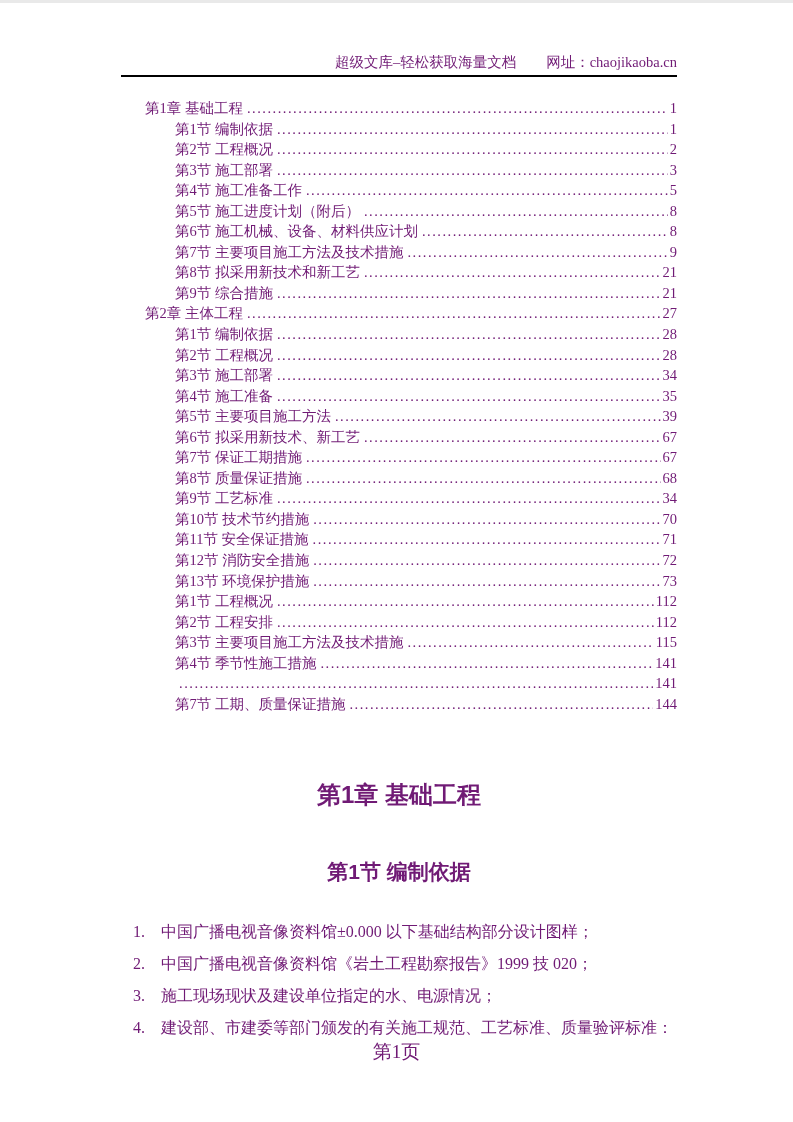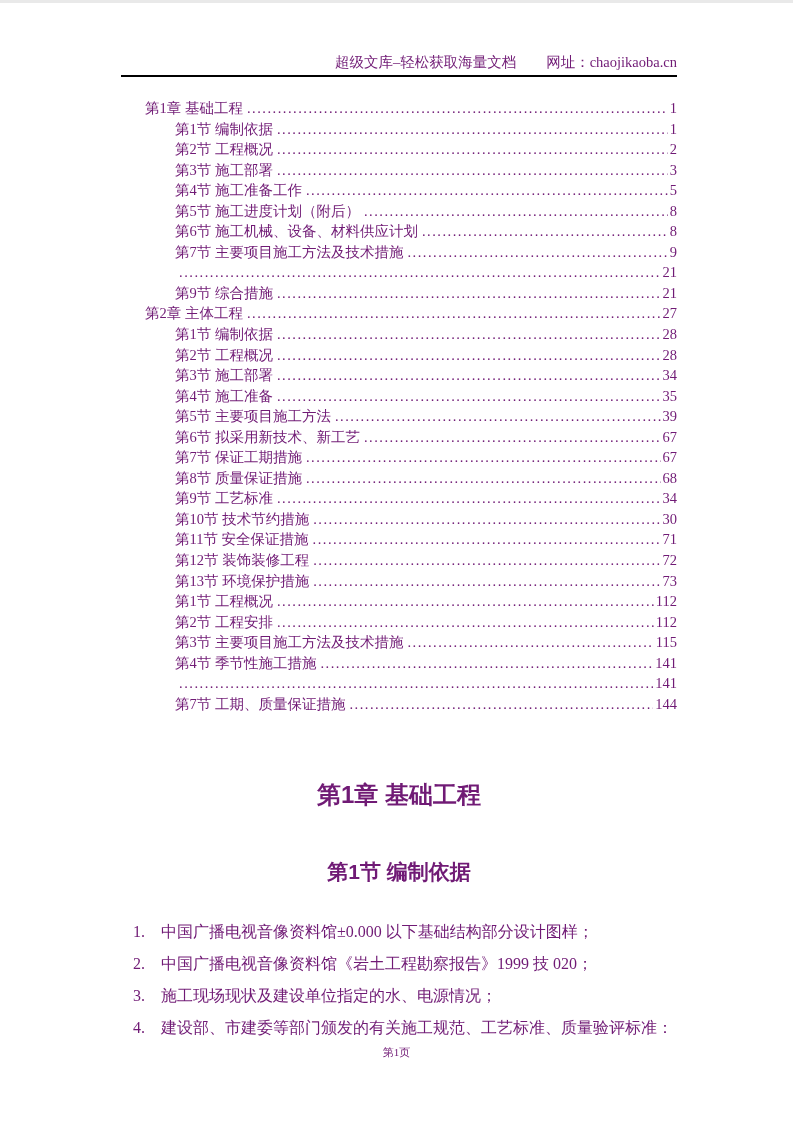--- a/index.html
+++ b/index.html
@@ -55,21 +55,21 @@
   .chapter-heading{top:778px;font-size:24px;line-height:27px;}
   .section-heading{top:857px;font-size:21px;line-height:24px;}
   
   .ref-list{position:absolute;left:121px;width:556px;top:913px;}
   .list-row{display:flex;line-height:32px;font-size:16px;}
   .list-num{flex:0 0 40px;padding-left:12px;box-sizing:border-box;}
   .list-text{flex:1 1 auto;white-space:nowrap;}
   
   .footer{
     position:absolute;left:0;width:793px;top:1041px;
-    text-align:center;font-size:11px;line-height:16px;
+    text-align:center;font-size:19px;line-height:16px;
   }
 </style>
 </head>
 <body>
 
 <div class="page">
 
   <div class="header">
     <span class="site">超级文库–轻松获取海量文档</span><span class="url">网址：chaojikaoba.cn</span>
   </div>
@@ -118,20 +118,21 @@
         <span class="toc-page">8</span>
       </div>
 
       <div class="toc-row level-2">
         <span class="toc-label">第7节 主要项目施工方法及技术措施</span>
         <span class="leader"></span>
         <span class="toc-page">9</span>
       </div>
 
       <div class="toc-row level-2">
+        <span class="toc-label">第8节 拟采用新技术和新工艺</span>
         <span class="leader"></span>
         <span class="toc-page">21</span>
       </div>
 
       <div class="toc-row level-2">
         <span class="toc-label">第9节 综合措施</span>
         <span class="leader"></span>
         <span class="toc-page">21</span>
       </div>
 
@@ -191,31 +192,31 @@
 
       <div class="toc-row level-2">
         <span class="toc-label">第9节 工艺标准</span>
         <span class="leader"></span>
         <span class="toc-page">34</span>
       </div>
 
       <div class="toc-row level-2">
         <span class="toc-label">第10节 技术节约措施</span>
         <span class="leader"></span>
-        <span class="toc-page">30</span>
+        <span class="toc-page">70</span>
       </div>
 
       <div class="toc-row level-2">
         <span class="toc-label">第11节 安全保证措施</span>
         <span class="leader"></span>
         <span class="toc-page">71</span>
       </div>
 
       <div class="toc-row level-2">
-        <span class="toc-label">第12节 装饰装修工程</span>
+        <span class="toc-label">第12节 消防安全措施</span>
         <span class="leader"></span>
         <span class="toc-page">72</span>
       </div>
 
       <div class="toc-row level-2">
         <span class="toc-label">第13节 环境保护措施</span>
         <span class="leader"></span>
         <span class="toc-page">73</span>
       </div>
 

